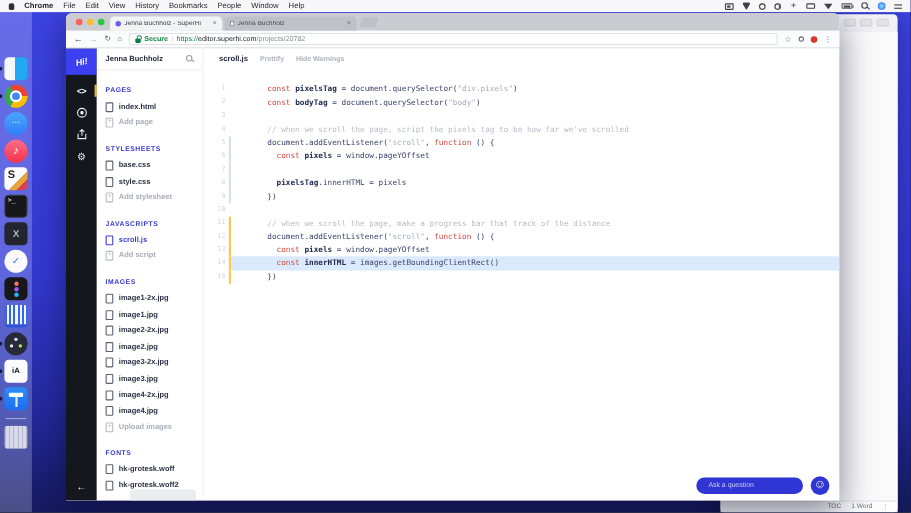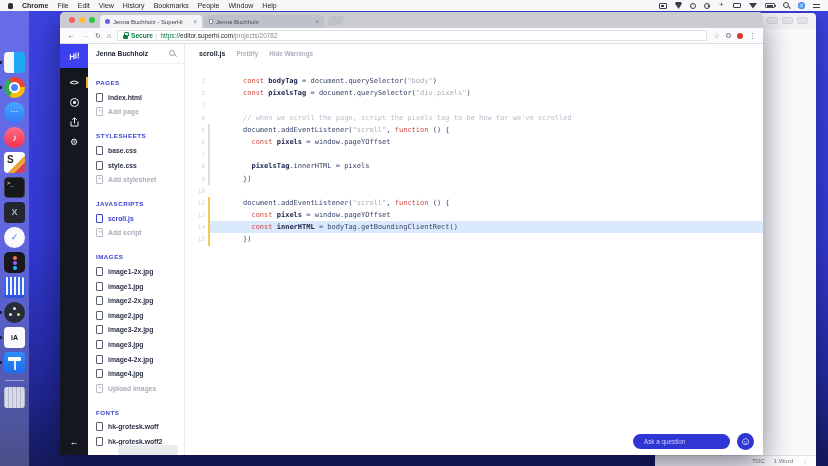--- a/index.html
+++ b/index.html
@@ -375,30 +375,30 @@
       </div>
 
       <div class="code-area">
         <div class="code-head">
           <span class="ch-file">scroll.js</span>
           <span class="ch-link">Prettify</span>
           <span class="ch-link">Hide Warnings</span>
         </div>
         <div class="code-lines">
             <div class="c-row">
+              <span class="c-ln">1</span>
+              <span class="c-mk"></span>
+              <span class="c-code"><span class="tk-kw">const </span><span class="tk-vr">pixelsTag</span><span class="tk-pl"> = document.querySelector(</span><span class="tk-st">"div.pixels"</span><span class="tk-pl">)</span></span>
+            </div>
+            <div class="c-row">
               <span class="c-ln">2</span>
               <span class="c-mk"></span>
               <span class="c-code"><span class="tk-kw">const </span><span class="tk-vr">bodyTag</span><span class="tk-pl"> = document.querySelector(</span><span class="tk-st">"body"</span><span class="tk-pl">)</span></span>
             </div>
             <div class="c-row">
-              <span class="c-ln">1</span>
-              <span class="c-mk"></span>
-              <span class="c-code"><span class="tk-kw">const </span><span class="tk-vr">pixelsTag</span><span class="tk-pl"> = document.querySelector(</span><span class="tk-st">"div.pixels"</span><span class="tk-pl">)</span></span>
-            </div>
-            <div class="c-row">
               <span class="c-ln">3</span>
               <span class="c-mk"></span>
               <span class="c-code"></span>
             </div>
             <div class="c-row">
               <span class="c-ln">4</span>
               <span class="c-mk"></span>
               <span class="c-code"><span class="tk-cm">// when we scroll the page, script the pixels tag to be how far we've scrolled</span></span>
             </div>
             <div class="c-row">
@@ -425,33 +425,38 @@
               <span class="c-ln">9</span>
               <span class="c-mk g"></span>
               <span class="c-code"><span class="tk-pl">})</span></span>
             </div>
             <div class="c-row">
               <span class="c-ln">10</span>
               <span class="c-mk"></span>
               <span class="c-code"></span>
             </div>
             <div class="c-row">
+              <span class="c-ln">11</span>
+              <span class="c-mk y"></span>
+              <span class="c-code"><span class="tk-cm">// when we scroll the page, make a progress bar that track of the distance</span></span>
+            </div>
+            <div class="c-row">
               <span class="c-ln">12</span>
               <span class="c-mk y"></span>
               <span class="c-code"><span class="tk-pl">document.addEventListener(</span><span class="tk-st">"scroll"</span><span class="tk-pl">, </span><span class="tk-kw">function</span><span class="tk-pl"> () {</span></span>
             </div>
             <div class="c-row">
               <span class="c-ln">13</span>
               <span class="c-mk y"></span>
               <span class="c-code"><span class="tk-pl">  </span><span class="tk-kw">const </span><span class="tk-vr">pixels</span><span class="tk-pl"> = window.pageYOffset</span></span>
             </div>
             <div class="c-row active">
               <span class="c-ln">14</span>
               <span class="c-mk y"></span>
-              <span class="c-code"><span class="tk-pl">  </span><span class="tk-kw">const </span><span class="tk-vr">innerHTML</span><span class="tk-pl"> = bodyTag.getBoundingClientRect()</span></span>
+              <span class="c-code"><span class="tk-pl">  </span><span class="tk-kw">const </span><span class="tk-vr">innerHTML</span><span class="tk-pl"> = images.getBoundingClientRect()</span></span>
             </div>
             <div class="c-row">
               <span class="c-ln">15</span>
               <span class="c-mk y"></span>
               <span class="c-code"><span class="tk-pl">})</span></span>
             </div>
           </div>
         <div class="ask-pill">Ask a question</div>
         <div class="smiley-btn">☺</div>
       </div>

